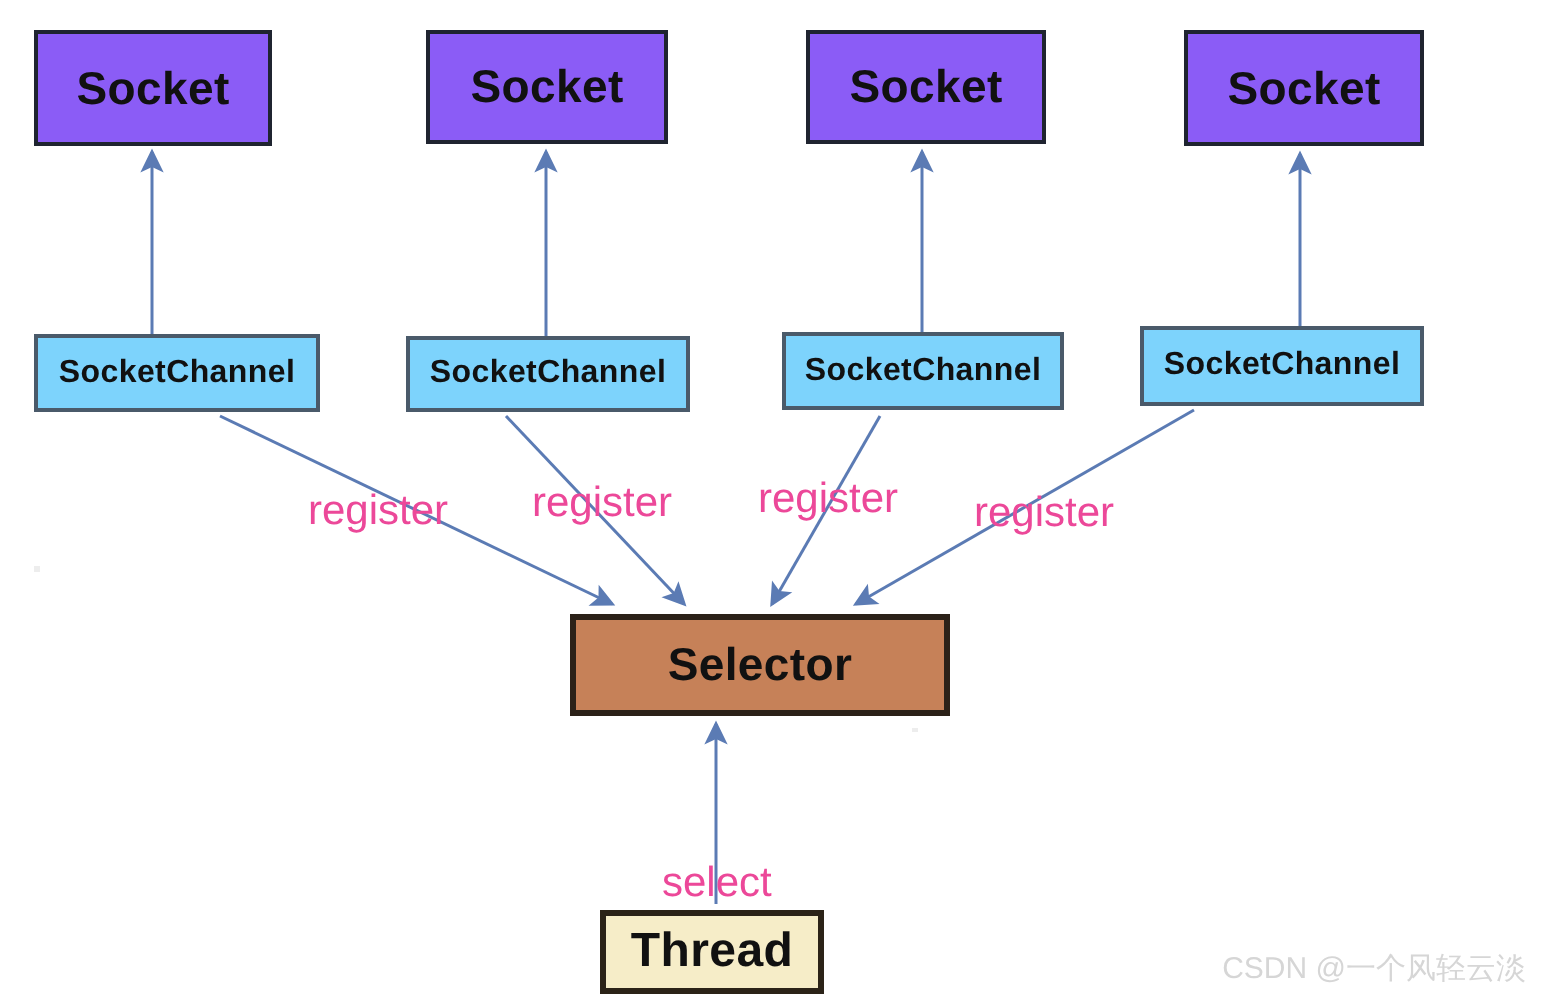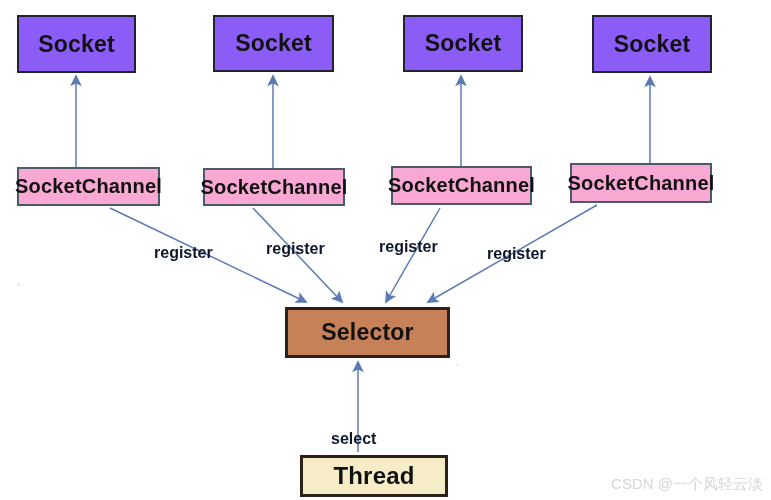--- a/index.html
+++ b/index.html
@@ -36,39 +36,39 @@
     color: #111111;
     letter-spacing: 0.2px;
     z-index: 2;
   }
   .socket-node {
     background: #8b5cf6;
     border: 2px solid #1F2430;
     font-size: 23px;
   }
   .channel-node {
-    background: #f9a8d4;
+    background: #7dd3fc;
     border: 2px solid #4A5A6A;
-    font-size: 20px;
+    font-size: 16px;
   }
   .selector-node {
     background: #C68158;
     border: 3px solid #2B2118;
     font-size: 23px;
   }
   .thread-node {
     background: #F6EDC8;
     border: 3px solid #2B2318;
     font-size: 24px;
   }
   .edge-label {
     position: absolute;
-    color: #0f172a;
-    font-size: 16px;
-    font-weight: bold;
+    color: #ec4899;
+    font-size: 21px;
+    font-weight: normal;
     white-space: nowrap;
     z-index: 3;
   }
   .watermark {
     position: absolute;
     right: 8px;
     bottom: 6px;
     font-size: 15px;
     color: #D6D6D6;
     white-space: nowrap;
@@ -123,25 +123,25 @@
   <div class="node channel-node" style="left: 203px; top: 168px; width: 142px; height: 38px;">
     <span>SocketChannel</span>
   </div>
   <div class="node channel-node" style="left: 391px; top: 166px; width: 141px; height: 39px;">
     <span>SocketChannel</span>
   </div>
   <div class="node channel-node" style="left: 570px; top: 163px; width: 142px; height: 40px;">
     <span>SocketChannel</span>
   </div>
 
-  <div class="node selector-node" style="left: 285px; top: 307px; width: 165px; height: 51px;">
+  <div class="node selector-node" style="left: 285px; top: 307px; width: 190px; height: 51px;">
     <span>Selector</span>
   </div>
 
-  <div class="node thread-node" style="left: 300px; top: 455px; width: 148px; height: 42px;">
+  <div class="node thread-node" style="left: 300px; top: 455px; width: 112px; height: 42px;">
     <span>Thread</span>
   </div>
 
   <div class="edge-label" style="left: 154px; top: 244px;">register</div>
   <div class="edge-label" style="left: 266px; top: 240px;">register</div>
   <div class="edge-label" style="left: 379px; top: 238px;">register</div>
   <div class="edge-label" style="left: 487px; top: 245px;">register</div>
   <div class="edge-label" style="left: 331px; top: 430px;">select</div>
 
   <div class="speck" style="left:17px; top:283px; width:3px; height:3px;"></div>

